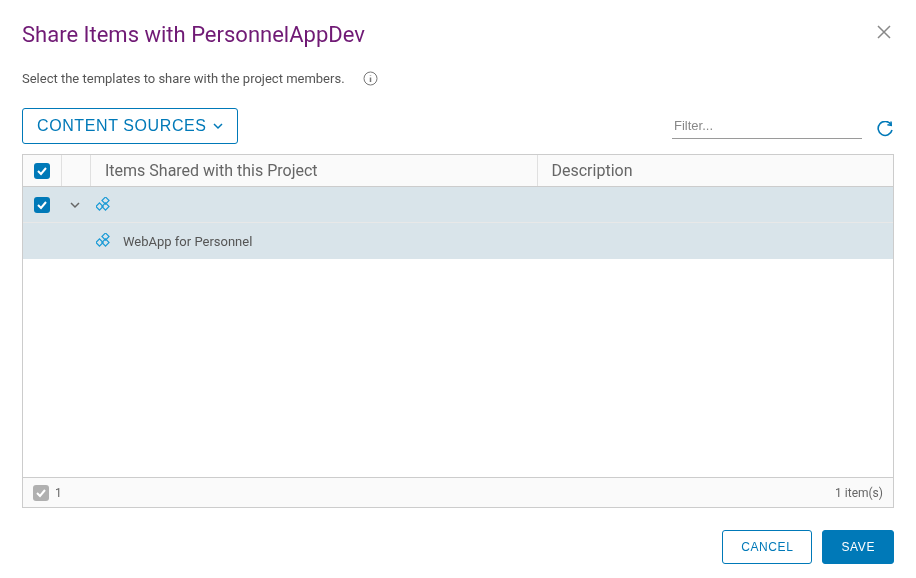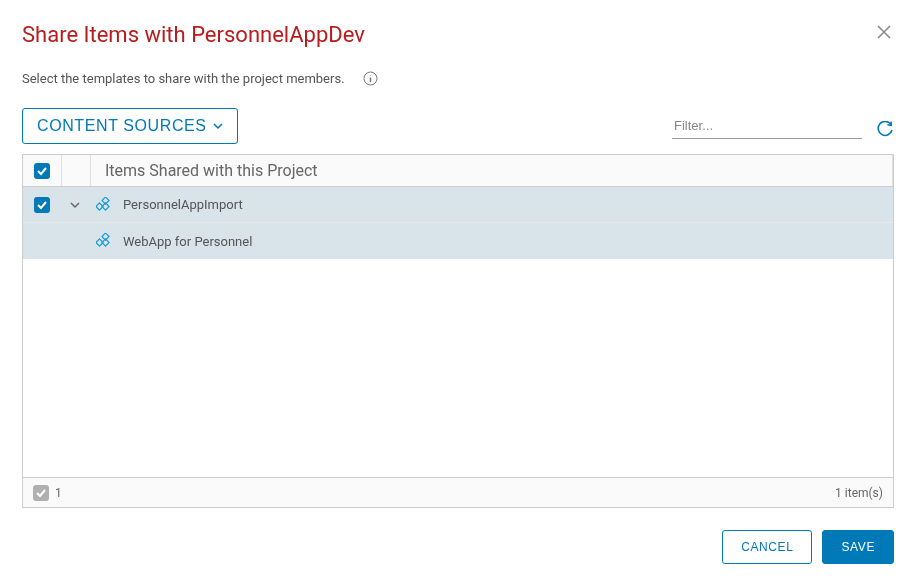--- a/index.html
+++ b/index.html
@@ -14,21 +14,21 @@
     }
     .header-row {
       display: flex;
       justify-content: space-between;
       align-items: flex-start;
       margin-bottom: 24px;
     }
     .title {
       font-size: 22px;
       font-weight: 400;
-      color: #b91c1c;
+      color: #701a75;
       margin: 0;
     }
     .close-btn {
       cursor: pointer;
       color: #888;
       padding: 2px;
     }
     .close-btn svg { display: block; }
     .subtitle-row {
       display: flex;
@@ -244,20 +244,21 @@
         <svg width="12" height="12" viewBox="0 0 12 12" fill="none" stroke="#fff" stroke-width="2">
           <path d="M2 6 L5 9 L10 3"></path>
         </svg>
       </span>
     </div>
     <div class="col-sep"></div>
     <div class="col-expand"></div>
     <div class="col-sep"></div>
     <div class="col-name">Items Shared with this Project</div>
     <div class="col-sep"></div>
+    <div class="col-desc">Description</div>
   </div>
 
   <div class="grid-body">
     <div class="grid-row selected">
       <div class="col-check">
         <span class="checkbox">
           <svg width="12" height="12" viewBox="0 0 12 12" fill="none" stroke="#fff" stroke-width="2">
             <path d="M2 6 L5 9 L10 3"></path>
           </svg>
         </span>
@@ -271,21 +272,20 @@
       </div>
       <div class="col-icon">
         <span class="item-icon">
           <svg width="16" height="16" viewBox="0 0 16 16" fill="none" stroke="#1b9bd6" stroke-width="1.2">
             <rect x="7" y="1" width="5" height="5" transform="rotate(45 9.5 3.5)"></rect>
             <rect x="1" y="7" width="5" height="5" transform="rotate(45 3.5 9.5)"></rect>
             <rect x="7" y="7" width="5" height="5" transform="rotate(45 9.5 9.5)"></rect>
           </svg>
         </span>
       </div>
-      <div class="col-name" style="padding-left:4px;">PersonnelAppImport</div>
       <div class="col-desc"></div>
     </div>
 
     <div class="grid-row selected" style="border-bottom:none;">
       <div class="col-check"></div>
       <div class="col-expand"></div>
       <div class="col-icon">
         <span class="item-icon">
           <svg width="16" height="16" viewBox="0 0 16 16" fill="none" stroke="#1b9bd6" stroke-width="1.2">
             <rect x="7" y="1" width="5" height="5" transform="rotate(45 9.5 3.5)"></rect>

